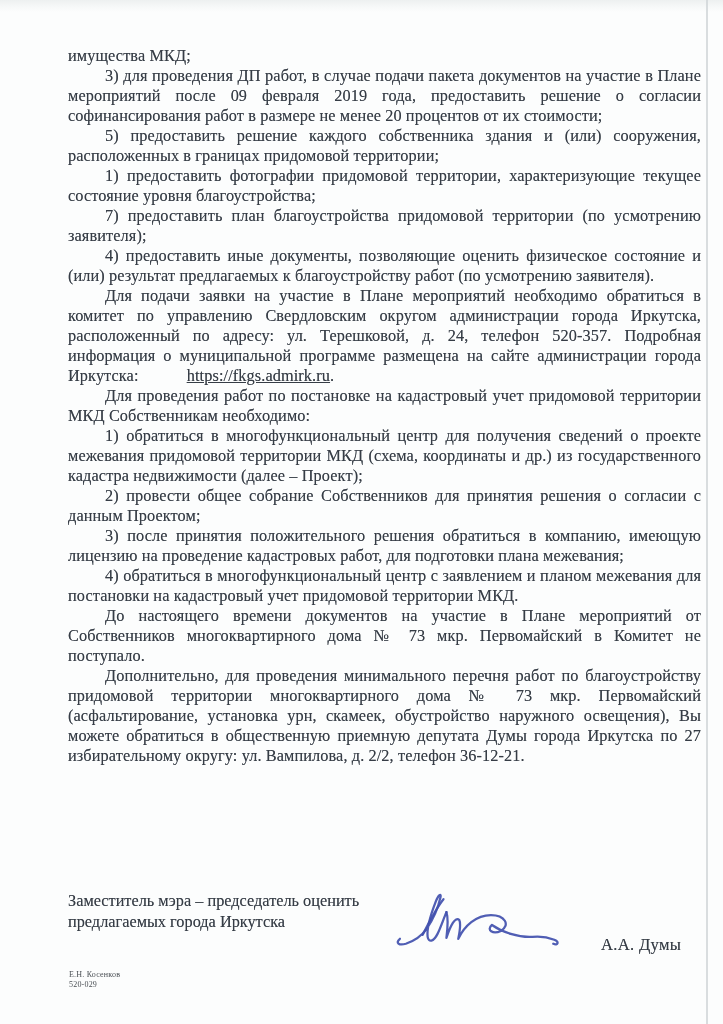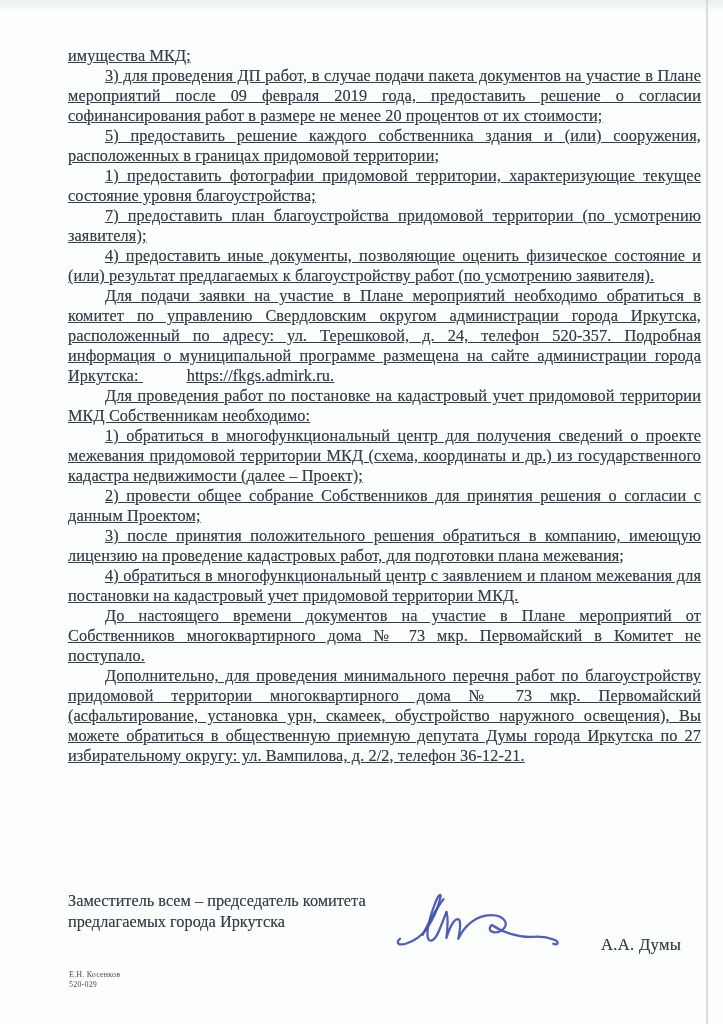--- a/index.html
+++ b/index.html
@@ -24,21 +24,20 @@
     position: absolute; top: 0; right: 15px; width: 2px; height: 100%;
     background: #cfd5d7; opacity: .8;
   }
   
   .body-text {
     position: absolute; left: 68px; top: 46px; width: 633px;
     font-size: 16.3px; line-height: 20px;
     text-align: justify;
     letter-spacing: .1px;
     text-shadow: 0 0 .3px rgba(54,61,70,.55);
-    text-decoration: underline;
   }
   .body-text p { margin: 0; text-indent: 37px; hyphens: none; }
   .body-text p.cont { text-indent: 0; }
   .link { color: inherit; text-decoration: underline; cursor: pointer; margin-left: 44px; }
   
   .sig-block {
     position: absolute; left: 68px; top: 891px; width: 633px; height: 90px;
     font-size: 16.3px;
   }
   .sig-title { width: 345px; line-height: 20.8px; text-shadow: 0 0 .3px rgba(54,61,70,.55); }
@@ -77,21 +76,21 @@
     <p>1) обратиться в многофункциональный центр для получения сведений о проекте межевания придомовой территории МКД (схема, координаты и др.) из государственного кадастра недвижимости (далее – Проект);</p>
     <p>2) провести общее собрание Собственников для принятия решения о согласии с данным Проектом;</p>
     <p>3) после принятия положительного решения обратиться в компанию, имеющую лицензию на проведение кадастровых работ, для подготовки плана межевания;</p>
     <p>4) обратиться в многофункциональный центр с заявлением и планом межевания для постановки на кадастровый учет придомовой территории МКД.</p>
     <p>До настоящего времени документов на участие в Плане мероприятий от Собственников многоквартирного дома № 73 мкр. Первомайский в Комитет не поступало.</p>
     <p>Дополнительно, для проведения минимального перечня работ по благоустройству придомовой территории многоквартирного дома № 73 мкр. Первомайский (асфальтирование, установка урн, скамеек, обустройство наружного освещения), Вы можете обратиться в общественную приемную депутата Думы города Иркутска по 27 избирательному округу: ул. Вампилова, д. 2/2, телефон 36-12-21.</p>
   </main>
 
   <section class="sig-block">
     <div class="sig-title">
-      <div>Заместитель всем – председатель комитета</div>
+      <div>Заместитель мэра – председатель оценить</div>
       <div>предлагаемых города Иркутска</div>
     </div>
 
     <svg class="sig-ink" viewBox="0 0 190 80" fill="none" xmlns="http://www.w3.org/2000/svg">
       <path stroke-width="2.3" stroke-linecap="round" stroke-linejoin="round" opacity="0.92" d="M7 57 C2 61 6 64 13 62 C22 59 29 54 34 47 C42 35 46 24 48 15 C49 11 46 12 43 20 C38 33 34 47 35 55 C36 61 41 60 45 52 C48 46 51 37 54 30" stroke="#4150ae"></path>
       <path stroke-width="2.3" stroke-linecap="round" stroke-linejoin="round" opacity="0.92" d="M30 53 C36 41 43 27 51 17" stroke="#4150ae"></path>
       <path stroke-width="2.3" stroke-linecap="round" stroke-linejoin="round" opacity="0.92" d="M54 30 C56 36 55 48 54 56 C58 44 63 34 67 38 C69 42 67 52 66 57 C72 44 84 33 99 33 C113 33 119 43 109 49 C101 53 94 48 100 43 C110 50 127 56 141 55 C151 54 158 56 163 58 C168 60 167 64 162 62" stroke="#4150ae"></path>
     </svg>
 
     <div class="sig-name">А.А. Думы</div>

